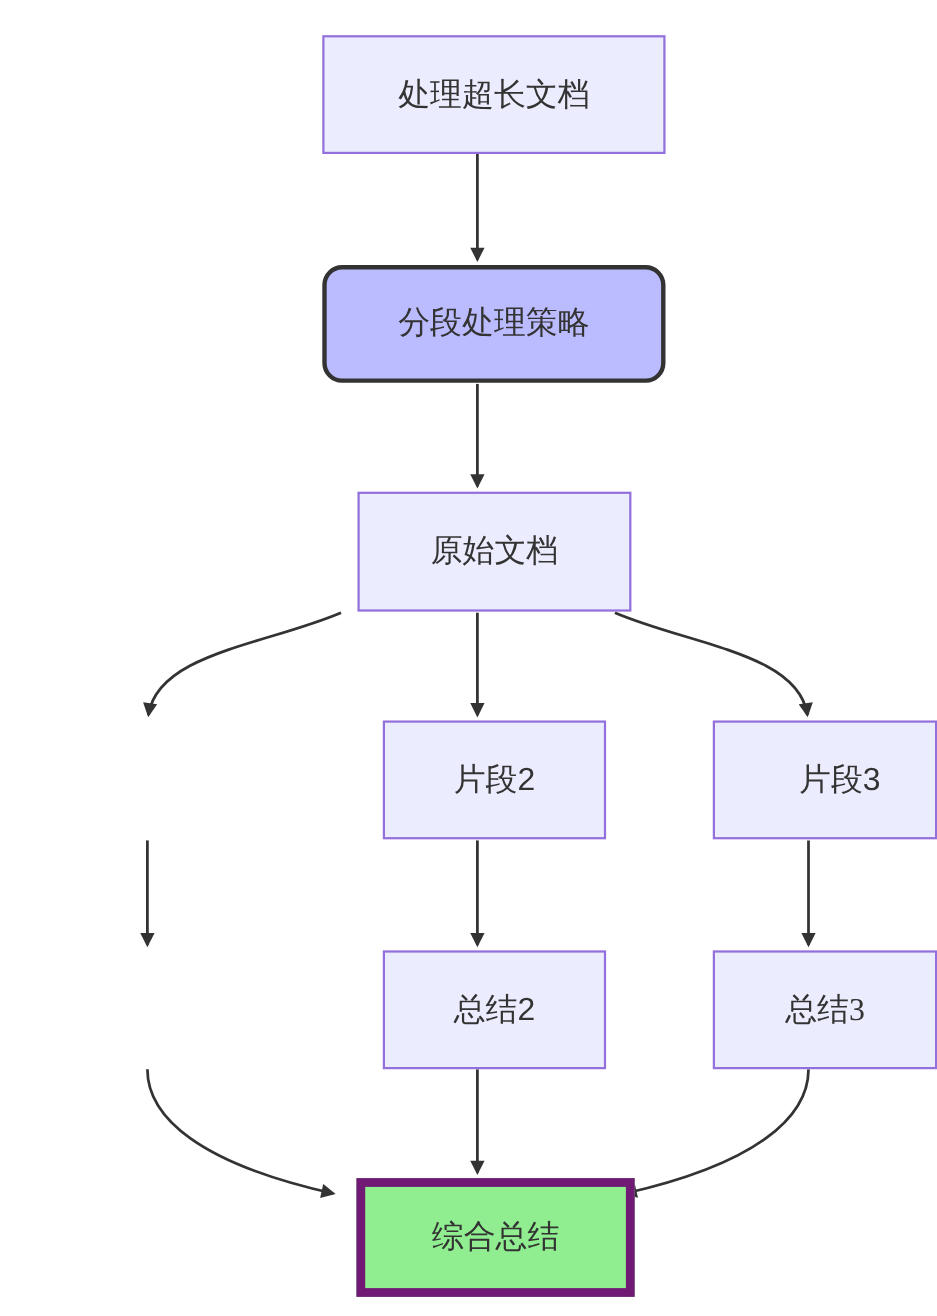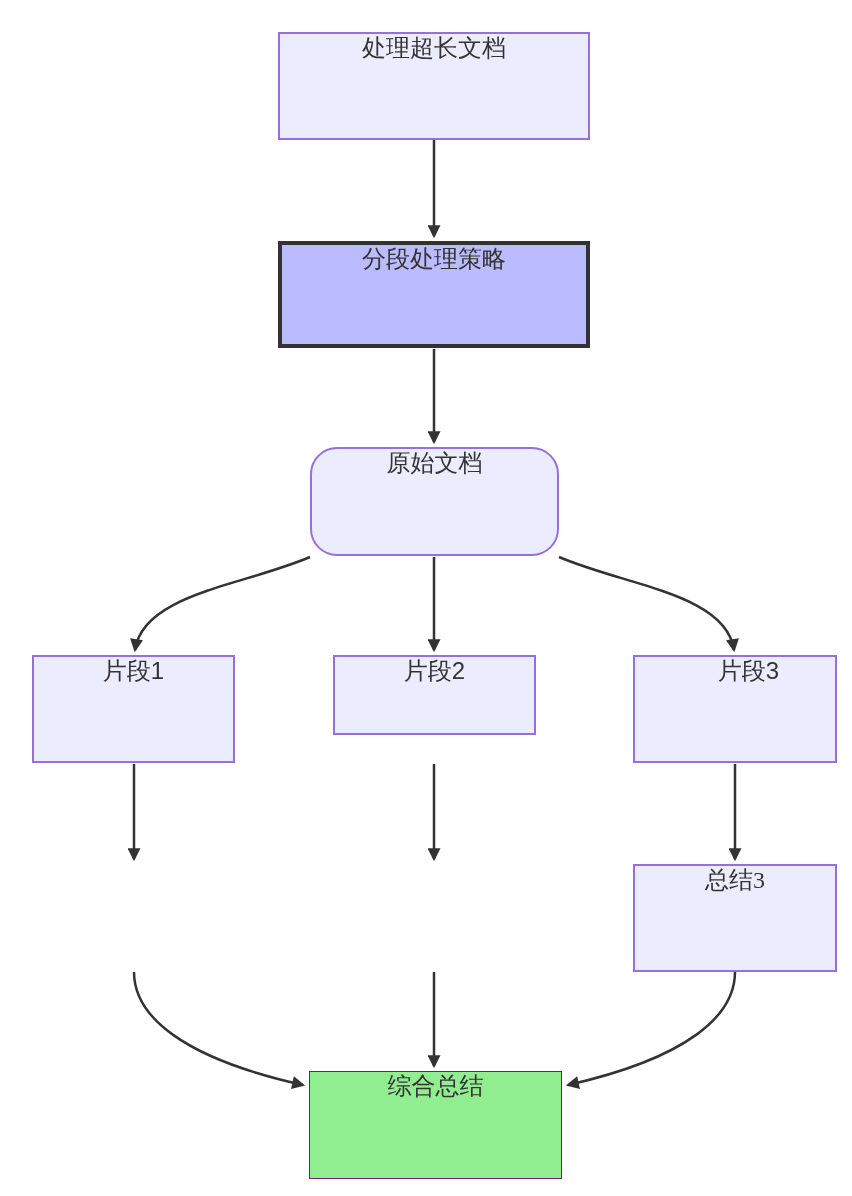--- a/index.html
+++ b/index.html
@@ -19,44 +19,45 @@
     position: absolute;
     left: 0;
     top: 0;
     width: 852px;
     height: 1196px;
   }
   .node {
     position: absolute;
     box-sizing: border-box;
     display: flex;
-    align-items: flex-start;
+    align-items: center;
     justify-content: center;
     background: #ECECFF;
     border: 2px solid #9370DB;
     color: #333333;
-    font-size: 24px;
+    font-size: 29px;
     line-height: 1.2;
     text-align: center;
     white-space: nowrap;
+    margin-left: 15px;
   }
   .node.emphasis {
     background: #BBBBFF;
     border: 4px solid #333333;
   }
   .node.final {
     background: #90EE90;
-    border: 1px solid #701a75;
+    border: 8px solid #701a75;
   }
   
   #n-input    { left: 278px; top: 32px;   width: 312px; height: 108px; }
-  #n-strategy { left: 278px; top: 241px;  width: 312px; height: 107px; }
-  #n-doc      { left: 310px; top: 447px;  width: 249px; height: 109px; border-radius: 27px; }
+  #n-strategy { left: 278px; top: 241px;  width: 312px; height: 107px; border-radius: 18px; }
+  #n-doc      { left: 310px; top: 447px;  width: 249px; height: 109px; }
   #n-frag1    { left: 32px;  top: 655px;  width: 203px; height: 108px; }
-  #n-frag2    { left: 333px; top: 655px;  width: 203px; height: 80px; }
+  #n-frag2    { left: 333px; top: 655px;  width: 203px; height: 108px; }
   #n-frag3    { left: 633px; top: 655px;  width: 204px; height: 108px; padding-left: 27px; }
   #n-sum1     { left: 32px;  top: 864px;  width: 203px; height: 108px; }
   #n-sum2     { left: 333px; top: 864px;  width: 203px; height: 108px; }
   #n-sum3     { left: 633px; top: 864px;  width: 204px; height: 108px; font-family: Liberation Serif, serif; }
   #n-final    { left: 309px; top: 1071px; width: 253px; height: 108px; }
 </style>
 </head>
 <body>
 
 <div id="canvas">
@@ -87,33 +88,33 @@
   </div>
 
   <div id="n-strategy" class="node emphasis">
     <span>分段处理策略</span>
   </div>
 
   <div id="n-doc" class="node">
     <span>原始文档</span>
   </div>
 
-  <div id="n-frag1" class="node">
-    <span>片段1</span>
-  </div>
 
   <div id="n-frag2" class="node">
     <span>片段2</span>
   </div>
 
   <div id="n-frag3" class="node">
     <span>片段3</span>
   </div>
 
 
+  <div id="n-sum2" class="node">
+    <span>总结2</span>
+  </div>
 
   <div id="n-sum3" class="node">
     <span>总结3</span>
   </div>
 
   <div id="n-final" class="node final">
     <span>综合总结</span>
   </div>
 
 </div>

